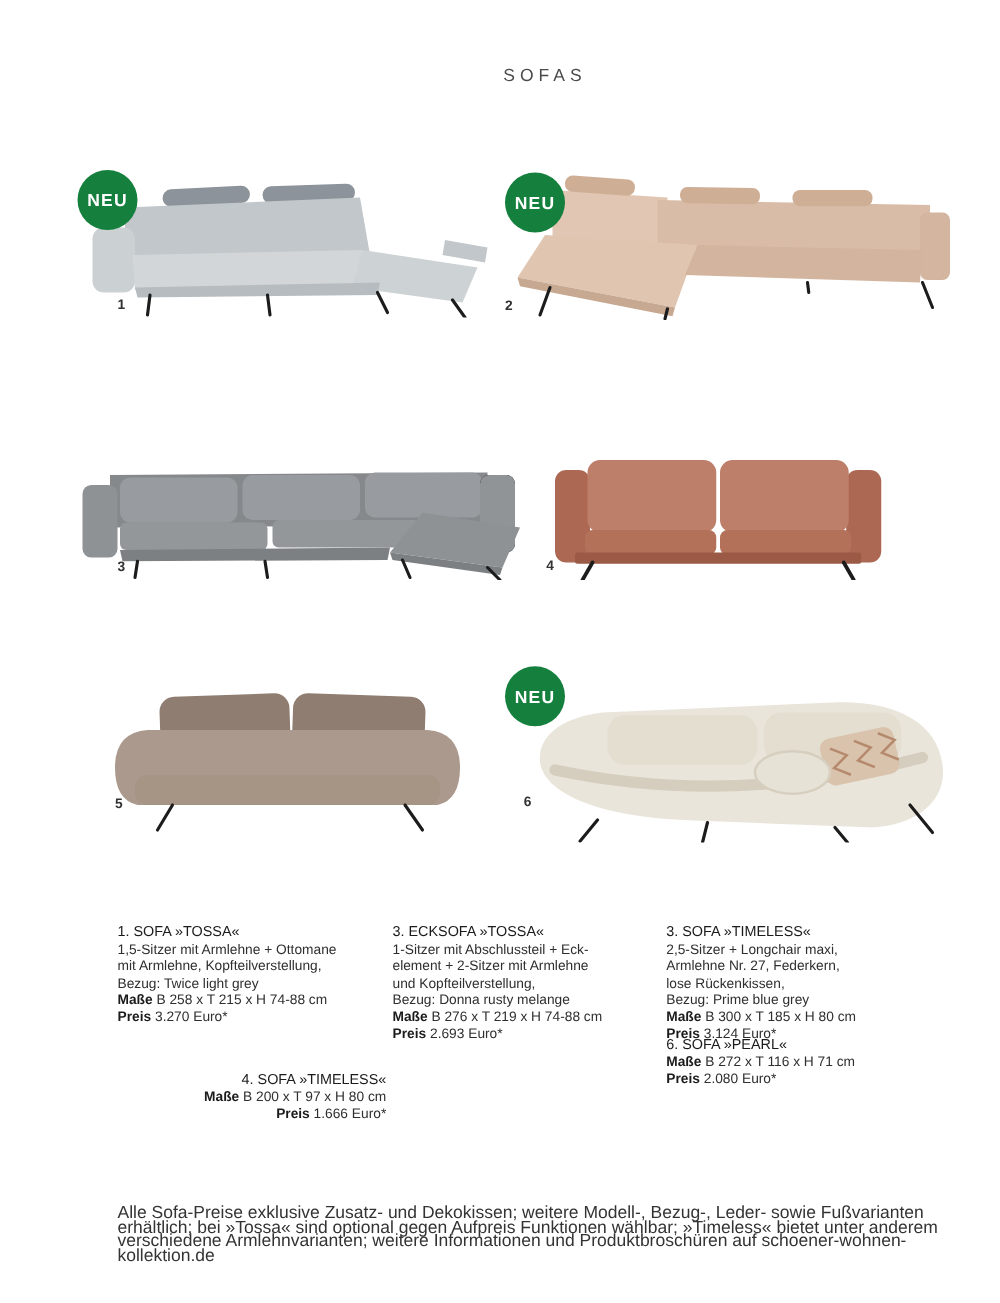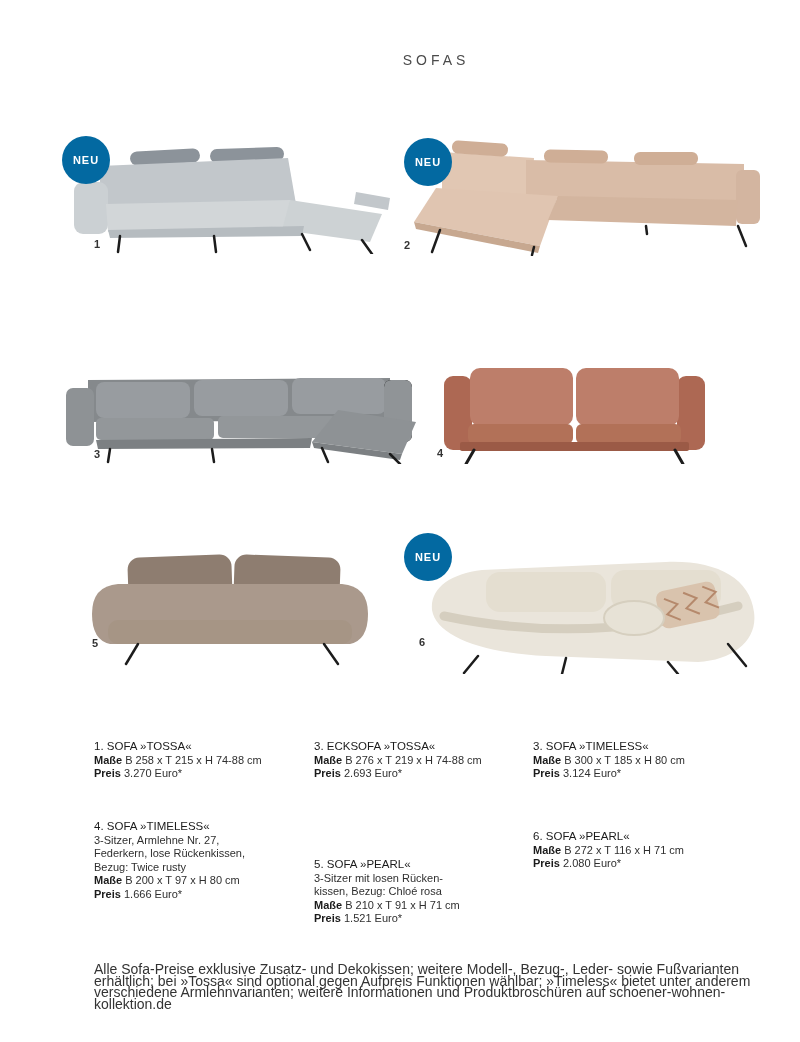--- a/index.html
+++ b/index.html
@@ -11,23 +11,23 @@
     position:absolute; top:52px; left:0; width:100%;
     text-align:center; font-size:14px; font-weight:400;
     letter-spacing:4px; color:#4b4b4b;margin-left:36px;
   }
 
   .product-figure { position:absolute; }
   .product-figure svg { display:block; width:100%; height:100%; }
 
   .neu-badge {
     position:absolute; width:48px; height:48px; border-radius:50%;
-    background:#0369a1; color:#ffffff; display:flex;
+    background:#15803d; color:#ffffff; display:flex;
     align-items:center; justify-content:center;
-    font-size:11px; font-weight:700; letter-spacing:1px;
+    font-size:14px; font-weight:700; letter-spacing:1px;
   }
   .product-number {
     position:absolute; font-size:11px; font-weight:700; color:#333333;
   }
 
   .spec {
     position:absolute; width:215px; font-size:11px; line-height:13.5px; color:#2f2f2f;
   }
   .spec h3 { font-size:11.5px; font-weight:400; color:#1b1b1b; line-height:13.5px; }
   .spec .desc { white-space:pre-line; }
@@ -164,52 +164,53 @@
         <path d="M252,126 L262,138"></path>
           <path d="M312,108 L330,130"></path>
       </g>
     </svg>
   </figure>
   <span class="neu-badge" style="left:404px; top:533px;">NEU</span>
   <span class="product-number" style="left:419px; top:636px;">6</span>
 
   <article class="spec" style="left:94px; top:740px;">
     <h3>1. SOFA »TOSSA«</h3>
+    <p class="desc">1,5-Sitzer mit Armlehne + Ottomane
+mit Armlehne, Kopfteilverstellung,
+Bezug: Twice light grey</p>
     <p class="dims"><b>Maße</b> <span>B 258 x T 215 x H 74-88 cm</span></p>
     <p class="price"><b>Preis</b> <span>3.270 Euro*</span></p>
   </article>
 
   <article class="spec" style="left:314px; top:740px;">
     <h3>3. ECKSOFA »TOSSA«</h3>
+    <p class="desc">1-Sitzer mit Abschlussteil + Eck-
+element + 2-Sitzer mit Armlehne
+und Kopfteilverstellung,
+Bezug: Donna rusty melange</p>
     <p class="dims"><b>Maße</b> <span>B 276 x T 219 x H 74-88 cm</span></p>
     <p class="price"><b>Preis</b> <span>2.693 Euro*</span></p>
   </article>
 
   <article class="spec" style="left:533px; top:740px;">
     <h3>3. SOFA »TIMELESS«</h3>
+    <p class="desc">2,5-Sitzer + Longchair maxi,
+Armlehne Nr. 27, Federkern,
+lose Rückenkissen,
+Bezug: Prime blue grey</p>
     <p class="dims"><b>Maße</b> <span>B 300 x T 185 x H 80 cm</span></p>
     <p class="price"><b>Preis</b> <span>3.124 Euro*</span></p>
   </article>
 
-  <article class="spec" style="left:94px; top:820px;">
+  <article class="spec" style="left:94px; top:858px;text-align:right;">
     <h3>4. SOFA »TIMELESS«</h3>
-    <p class="desc">3-Sitzer, Armlehne Nr. 27,
-Federkern, lose Rückenkissen,
-Bezug: Twice rusty</p>
     <p class="dims"><b>Maße</b> <span>B 200 x T 97 x H 80 cm</span></p>
     <p class="price"><b>Preis</b> <span>1.666 Euro*</span></p>
   </article>
 
-  <article class="spec" style="left:314px; top:858px;">
-    <h3>5. SOFA »PEARL«</h3>
-    <p class="desc">3-Sitzer mit losen Rücken-
-kissen, Bezug: Chloé rosa</p>
-    <p class="dims"><b>Maße</b> <span>B 210 x T 91 x H 71 cm</span></p>
-    <p class="price"><b>Preis</b> <span>1.521 Euro*</span></p>
-  </article>
 
   <article class="spec" style="left:533px; top:830px;">
     <h3>6. SOFA »PEARL«</h3>
     <p class="dims"><b>Maße</b> <span>B 272 x T 116 x H 71 cm</span></p>
     <p class="price"><b>Preis</b> <span>2.080 Euro*</span></p>
   </article>
 
   <p class="footnote">Alle Sofa-Preise exklusive Zusatz- und Dekokissen; weitere Modell-, Bezug-, Leder- sowie Fußvarianten erhältlich; bei »Tossa« sind optional gegen Aufpreis Funktionen wählbar; »Timeless« bietet unter anderem verschiedene Armlehnvarianten; weitere Informationen und Produktbroschüren auf schoener-wohnen-kollektion.de</p>
 
 </div>

